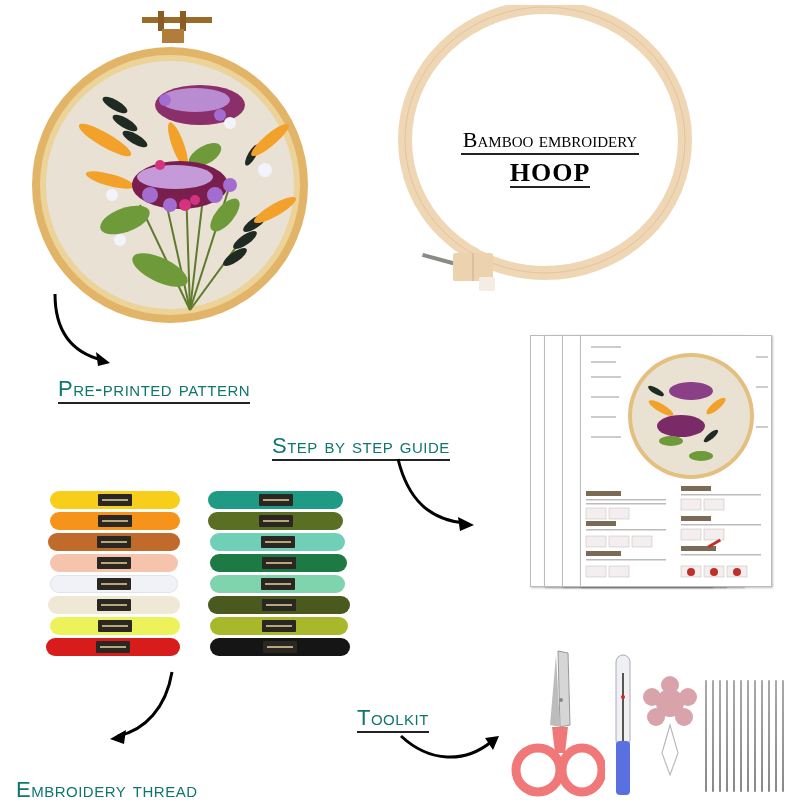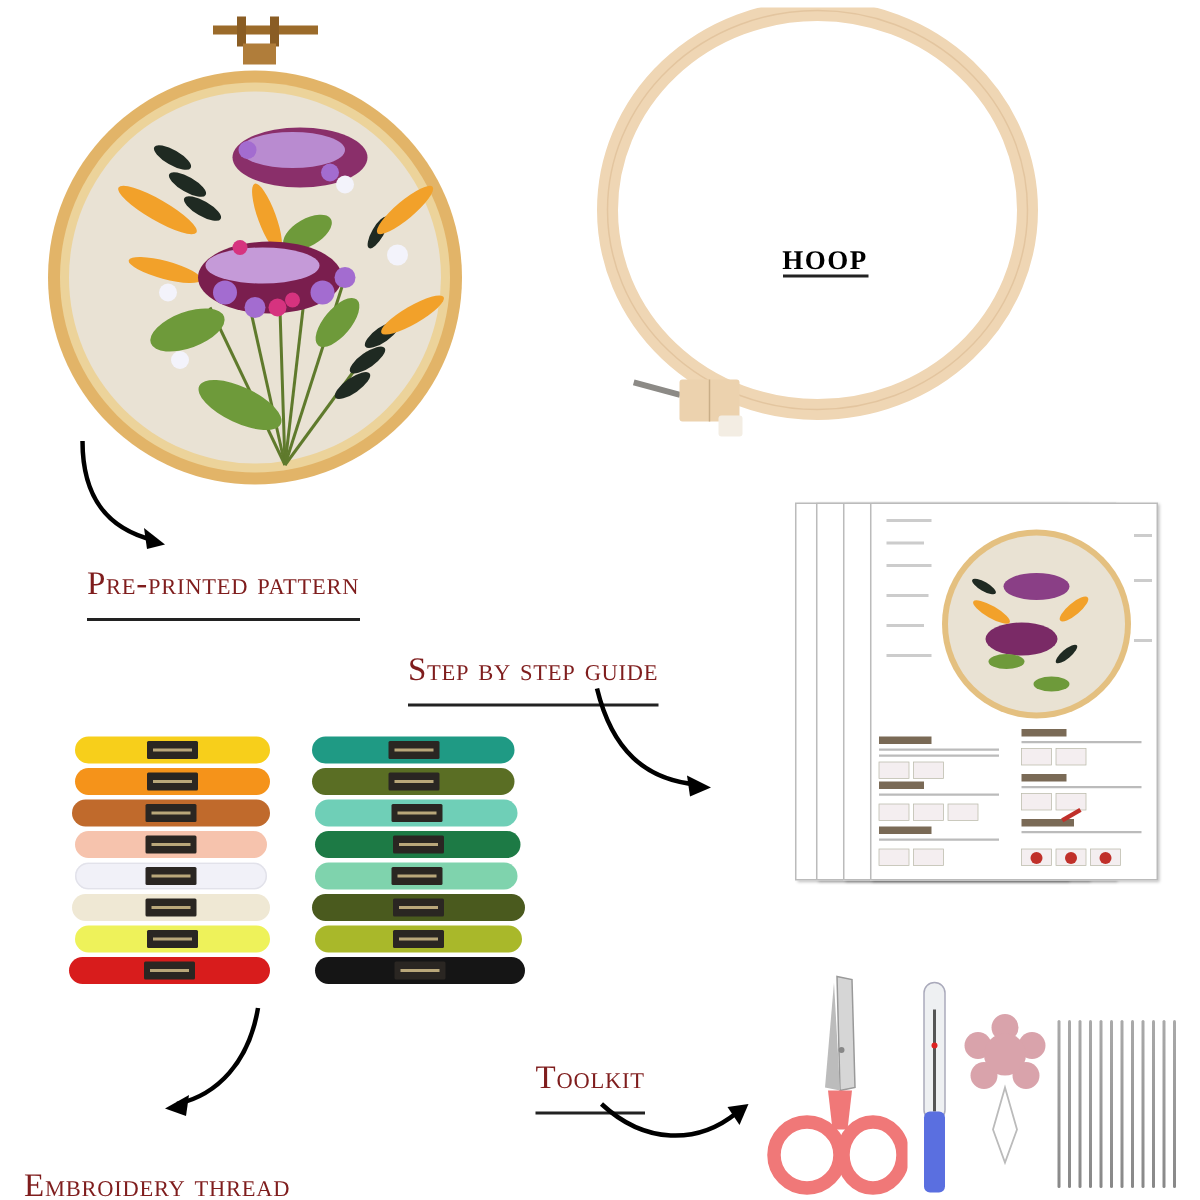--- a/index.html
+++ b/index.html
@@ -1,26 +1,26 @@
 <!DOCTYPE html>
 <html><head>
 <meta charset="utf-8">
 <style>
   html, body { margin: 0; padding: 0; background: #ffffff; }
   body { width: 800px; height: 800px; position: relative; overflow: hidden; font-family: "Liberation Serif", "DejaVu Serif", serif; }
   .abs { position: absolute; }
   .label {
-    position: absolute; color: #7f1d1d; font-family: Liberation Serif, serif;
+    position: absolute; color: #0f766e; font-family: Liberation Sans, sans-serif;
     font-variant: small-caps; letter-spacing: 0.5px; white-space: nowrap;
-    border-bottom: 2px solid #222; line-height: 1.05; padding-bottom: 12px;
+    border-bottom: 2px solid #222; line-height: 1.05; padding-bottom: 2px;
   }
   .label-big { font-size: 22px; }
   .hoop-label { text-align: center; }
   .hoop-title { font-size: 22px; font-variant: small-caps; border-bottom: 2px solid #222; padding: 0 2px 2px 2px; display: inline-block; line-height: 1.05; }
-  .hoop-sub { font-size: 18px; font-weight: bold; border-bottom: 2px solid #222; display: inline-block; margin-top: 18px; letter-spacing: 1px; line-height: 1.05; }
+  .hoop-sub { font-size: 26px; font-weight: bold; border-bottom: 2px solid #222; display: inline-block; margin-top: 4px; letter-spacing: 1px; line-height: 1.05; }
   svg { display: block; }
   .thread-row { position: absolute; height: 18px; border-radius: 9px; }
   .thread-tag { position: absolute; left: 50%; top: 3px; width: 34px; height: 12px; margin-left: -17px; background: #2a2622; border-radius: 1px; }
   .thread-tag::after { content: ""; position: absolute; left: 4px; right: 4px; top: 5px; height: 2px; background: #b9a77a; }
   .sheet { position: absolute; background: #fff; border: 1px solid #bbb; box-shadow: 1px 1px 2px rgba(0,0,0,0.25); }
   .needle { position: absolute; width: 2px; background: linear-gradient(#aaa, #888); border-radius: 1px; }
 </style>
 </head>
 <body>
 
@@ -108,21 +108,21 @@
   <svg width="300" height="300" viewBox="0 0 300 300">
     <ellipse cx="150" cy="135" rx="140" ry="133" fill="none" stroke="#efd6b4" stroke-width="14"></ellipse>
     <ellipse cx="150" cy="135" rx="140" ry="133" fill="none" stroke="#e3c59f" stroke-width="1"></ellipse>
     <rect x="28" y="248" width="32" height="4" fill="#8c8a86" transform="rotate(15 28 248)"></rect>
     <rect x="58" y="248" width="40" height="28" fill="#ecd2ae" rx="2"></rect>
     <line x1="78" y1="248" x2="78" y2="276" stroke="#c9ae88" stroke-width="1"></line>
     <rect x="84" y="272" width="16" height="14" fill="#f3ede3" rx="2"></rect>
   </svg>
 </div>
 <div class="abs hoop-label" style="left:430px; top:128px; width:240px;">
-  <br>
+  <div class="hoop-title">Bamboo embroidery</div><br>
   <div class="hoop-sub">HOOP</div>
 </div>
 
 <div class="label label-big" style="left:272px; top:434px;">Step by step guide</div>
 <svg class="abs" style="left:390px; top:455px;" width="90" height="80">
   <path d="M8 4 C 18 45, 40 65, 75 68" stroke="#000" stroke-width="3" fill="none"></path>
   <path d="M84 70 L68 62 L70 76 Z" fill="#000"></path>
 </svg>
 
 <div class="abs" style="left:530px; top:335px; width:255px; height:255px;">

